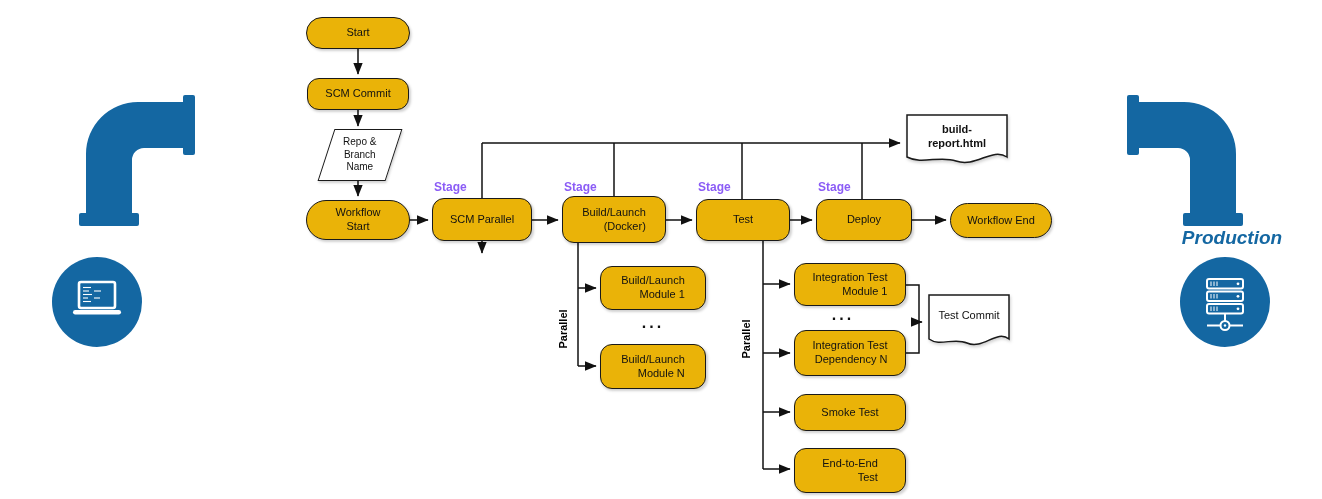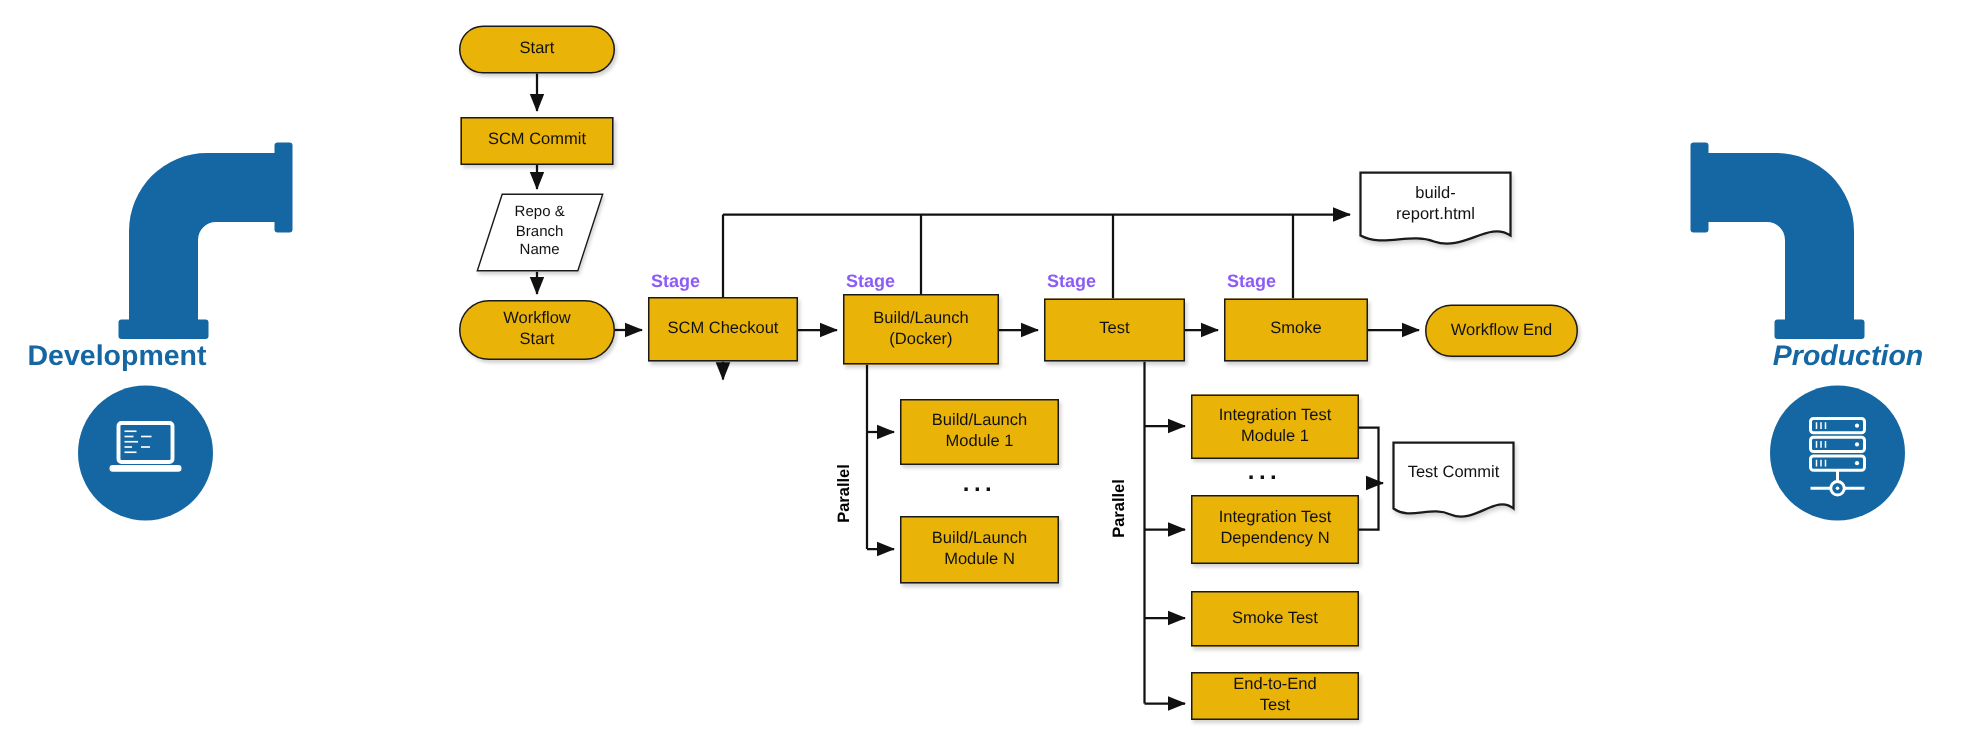--- a/index.html
+++ b/index.html
@@ -3,21 +3,21 @@
 <meta charset="utf-8">
 <style>
   * { margin:0; padding:0; box-sizing:border-box; }
   body { font-family:"Liberation Sans", sans-serif; background:#fff; }
   .canvas { position:relative; width:1322px; height:499px; background:#fff; overflow:hidden; }
   svg.overlay { position:absolute; left:0; top:0; }
   .node { position:absolute; display:flex; align-items:center; justify-content:center;
           text-align:center; border:1.5px solid #1a1a1a; background:#eab308; font-size:11px;
           line-height:1.25; color:#111; white-space:pre-line;
           box-shadow:1.5px 2px 2.5px rgba(0,0,0,0.18); }
-  .rect { border-radius:0; }
+  .rect { border-radius:12px;text-align:right; }
   .stadium { border-radius:999px; }
   .para-wrap { position:absolute; transform:skewX(-18deg); border:1.5px solid #1a1a1a;
                background:#fff; display:flex; align-items:center; justify-content:center;
                box-shadow:1.5px 2px 2.5px rgba(0,0,0,0.18); }
   .para-text { transform:skewX(18deg); font-size:10px; line-height:1.25; text-align:center;
                color:#111; white-space:pre-line; }
   .stage-label { position:absolute; font-weight:bold; font-size:12px; color:#8b5cf6; }
   .note { position:absolute; font-weight:bold; font-size:12.5px; color:#000; text-align:center; }
   .parallel { position:absolute; font-weight:bold; font-size:11px; color:#000;
               transform:rotate(-90deg); text-align:center; }
@@ -116,69 +116,68 @@
       <circle cx="1238" cy="283.8" r="1.4" fill="#fff" stroke="none"></circle>
       <circle cx="1238" cy="296.3" r="1.4" fill="#fff" stroke="none"></circle>
       <circle cx="1238" cy="308.8" r="1.4" fill="#fff" stroke="none"></circle>
       <path d="M1225,313.5 V321" stroke-width="2"></path>
       <path d="M1207,325.5 H1220 M1230,325.5 H1243" stroke-width="2"></path>
       <circle cx="1225" cy="325.5" r="4.5" stroke-width="2"></circle>
       <circle cx="1225" cy="325.5" r="1.2" fill="#fff" stroke="none"></circle>
     </g>
   </svg>
 
-  <div class="brand-label" style="left:8px; top:227px; width:140px;">Development</div>
   <div class="brand-label" style="left:1158px; top:227px; width:148px;font-style:italic;">Production</div>
 
   <div class="node stadium" style="left:306px; top:17px; width:104px; height:32px;">Start</div>
   <div class="node rect" style="left:307px; top:78px; width:102px; height:32px;">SCM Commit</div>
   <div class="para-wrap" style="left:326px; top:129px; width:68px; height:52px;">
     <div class="para-text">Repo &amp;
 Branch
 Name</div>
   </div>
   <div class="node stadium" style="left:306px; top:200px; width:104px; height:40px;">Workflow
 Start</div>
 
   <div class="stage-label" style="left:434px; top:180px;">Stage</div>
   <div class="stage-label" style="left:564px; top:180px;">Stage</div>
   <div class="stage-label" style="left:698px; top:180px;">Stage</div>
   <div class="stage-label" style="left:818px; top:180px;">Stage</div>
 
-  <div class="node rect" style="left:432px; top:198px; width:100px; height:43px;">SCM Checkout</div>
+  <div class="node rect" style="left:432px; top:198px; width:100px; height:43px;">SCM Parallel</div>
   <div class="node rect" style="left:562px; top:196px; width:104px; height:47px;">Build/Launch
 (Docker)</div>
   <div class="node rect" style="left:696px; top:199px; width:94px; height:42px;">Test</div>
-  <div class="node rect" style="left:816px; top:199px; width:96px; height:42px;">Smoke</div>
+  <div class="node rect" style="left:816px; top:199px; width:96px; height:42px;">Deploy</div>
   <div class="node stadium" style="left:950px; top:203px; width:102px; height:35px;">Workflow End</div>
 
   <div class="doc" style="left:904px; top:112px; width:106px; height:60px;">
     <svg width="106" height="60" viewBox="0 0 106 60">
       <path d="M3,3 L103,3 L103,45 C88,35 72,56 52,49 C36,43 18,53 3,45 Z" fill="#fff" stroke="#1a1a1a" stroke-width="1.5"></path>
     </svg>
-    <div class="doc-label" style="top:10px;">build-
+    <div class="doc-label" style="top:10px;font-weight:bold;">build-
 report.html</div>
   </div>
 
 
   <div class="parallel" style="left:539px; top:323px; width:48px;">Parallel</div>
   <div class="node rect" style="left:600px; top:266px; width:106px; height:44px;">Build/Launch
 Module 1</div>
   <div class="dots" style="left:623px; top:314px;">...</div>
   <div class="node rect" style="left:600px; top:344px; width:106px; height:45px;">Build/Launch
 Module N</div>
 
   <div class="parallel" style="left:722px; top:333px; width:48px;">Parallel</div>
   <div class="node rect" style="left:794px; top:263px; width:112px; height:43px;">Integration Test
 Module 1</div>
   <div class="dots" style="left:813px; top:306px;">...</div>
   <div class="node rect" style="left:794px; top:330px; width:112px; height:46px;">Integration Test
 Dependency N</div>
   <div class="node rect" style="left:794px; top:394px; width:112px; height:37px;">Smoke Test</div>
-  <div class="node rect" style="left:794px; top:448px; width:112px; height:32px;">End-to-End
+  <div class="node rect" style="left:794px; top:448px; width:112px; height:45px;">End-to-End
 Test</div>
 
   <div class="doc" style="left:926px; top:292px; width:86px; height:62px;">
     <svg width="86" height="62" viewBox="0 0 86 62">
       <path d="M3,3 L83,3 L83,47 C71,37 57,58 41,51 C28,45 14,55 3,47 Z" fill="#fff" stroke="#1a1a1a" stroke-width="1.5"></path>
     </svg>
     <div class="doc-label" style="top:16px;">Test Commit</div>
   </div>
 
 </div>

